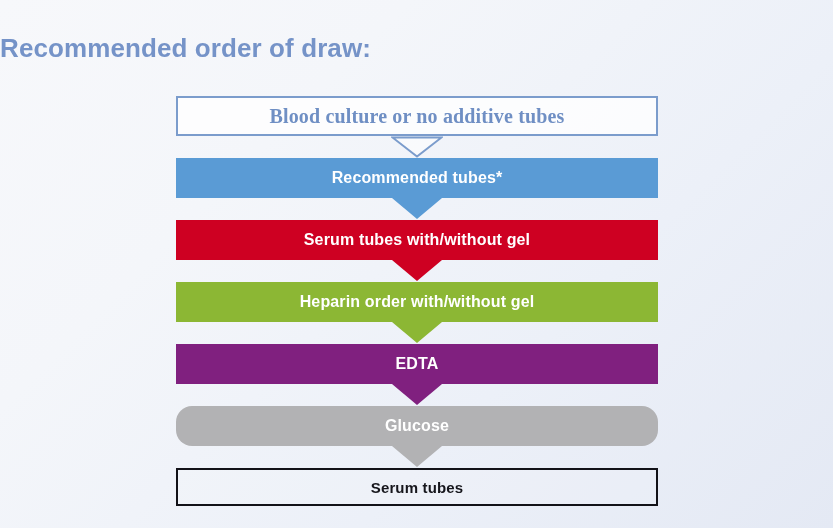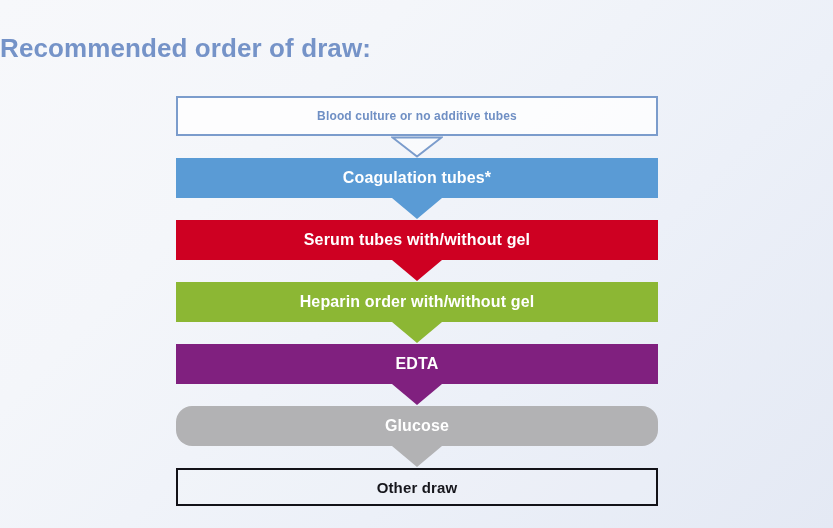--- a/index.html
+++ b/index.html
@@ -61,21 +61,22 @@
     color: #ffffff;
     letter-spacing: 0.15px;
     white-space: nowrap;
   }
 
   
   .bar.outline-blue {
     background: rgba(255,255,255,0.78);
     border: 2px solid #7b9ccc;
     color: #6f8fc4;
-    font-size: 12px;
+    font-size: 20px;
+    font-family: Liberation Serif, serif;
   }
 
   
   .bar.outline-dark {
     background: rgba(255,255,255,0.10);
     border: 2px solid #121218;
     color: #16161c;
     font-size: 15px;
     height: 38px;
   }
@@ -130,21 +131,21 @@
     <div class="step">
       <div class="bar outline-blue">Blood culture or no additive tubes</div>
       <div class="arrow-wrap hollow">
         <svg class="arrow-outline" viewBox="0 0 52 22">
           <polygon points="1.5,1.5 50.5,1.5 26,20.5" fill="rgba(255,255,255,0.55)" stroke="#7b9ccc" stroke-width="2" stroke-linejoin="miter"></polygon>
         </svg>
       </div>
     </div>
 
     <div class="step">
-      <div class="bar fill-blue">Coagulation tubes*</div>
+      <div class="bar fill-blue">Recommended tubes*</div>
       <div class="arrow-wrap">
         <div class="arrow a-blue"></div>
       </div>
     </div>
 
     <div class="step">
       <div class="bar fill-red">Serum tubes with/without gel</div>
       <div class="arrow-wrap">
         <div class="arrow a-red"></div>
       </div>
@@ -165,17 +166,17 @@
     </div>
 
     <div class="step">
       <div class="bar fill-gray">Glucose</div>
       <div class="arrow-wrap">
         <div class="arrow a-gray"></div>
       </div>
     </div>
 
     <div class="step">
-      <div class="bar outline-dark">Other draw</div>
+      <div class="bar outline-dark">Serum tubes</div>
     </div>
 
   </div>
 </div>
 
 </body></html>

